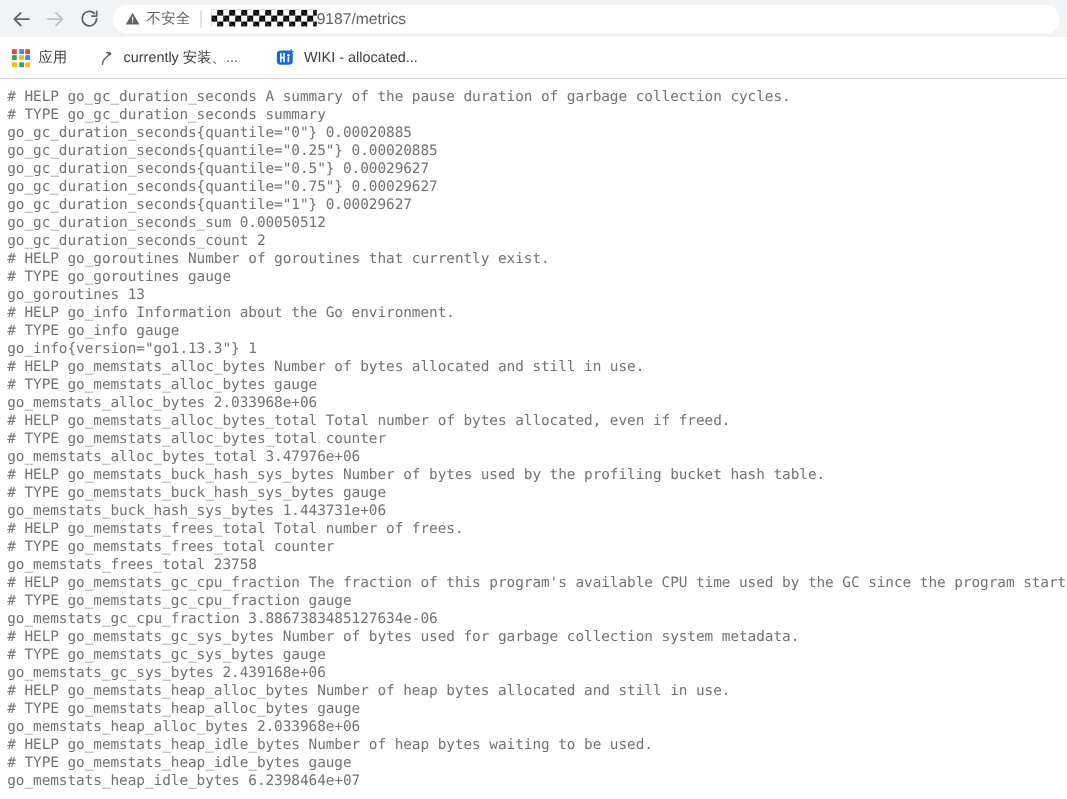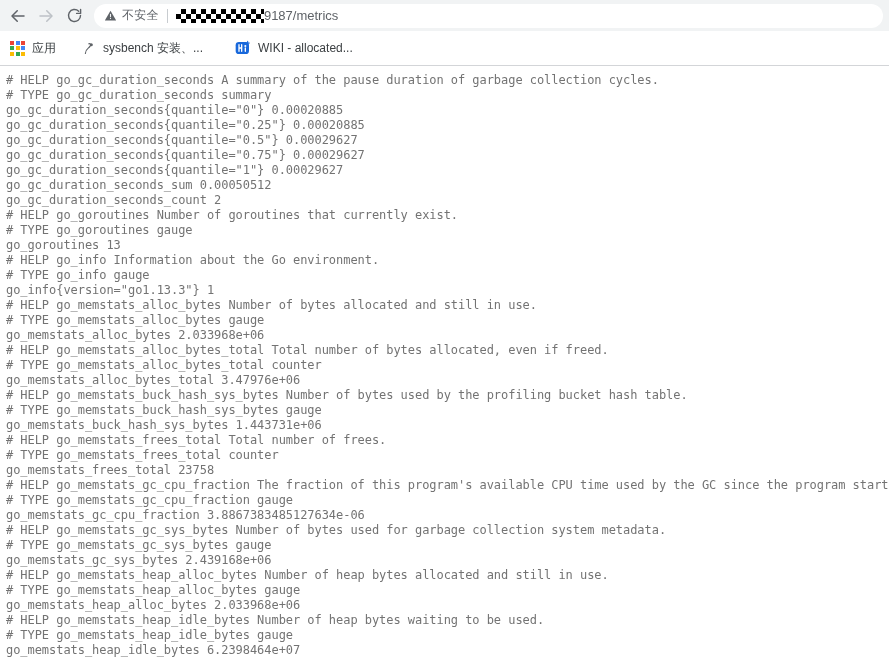--- a/index.html
+++ b/index.html
@@ -65,21 +65,21 @@
   }
   .omni-sep {
     width: 1px;
     height: 14px;
     background: #c8ccd0;
     margin: 0 8px;
     flex: 0 0 auto;
   }
   .url-wrap {
     display: flex;
-    align-items: flex-end;
+    align-items: flex-start;
     min-width: 0;
     overflow: hidden;
     flex: 1 1 auto;
   }
   .url-redacted {
     width: 88px;
     height: 14px;
     flex: 0 0 auto;
     background-image:
       linear-gradient(45deg, #000 25%, transparent 25%, transparent 75%, #000 75%),
@@ -223,21 +223,21 @@
   </div>
 
   <div class="bm-item" style="margin-left:6px">
     <span class="favicon">
       <svg width="15" height="15" viewBox="0 0 24 24" fill="none" stroke="#5f6368" stroke-width="1.8" stroke-linecap="round">
         <path d="M7 20 C7 13 12 12 14 9"></path>
         <path d="M14 9 C16.5 6 15 3.5 12.5 4.5"></path>
         <circle cx="16.5" cy="6" r="2.4" fill="#5f6368" stroke="none"></circle>
       </svg>
     </span>
-    <span class="bm-label">sysbench 安装、...</span>
+    <span class="bm-label">currently 安装、...</span>
   </div>
 
   <div class="bm-item" style="margin-left:14px">
     <span class="favicon">
       <svg width="16" height="16" viewBox="0 0 24 24">
         <rect x="1" y="3" width="20" height="18" rx="5" fill="#1868db"></rect>
         <path d="M6 7 v10 M6 12 h4 M10 7 v10" stroke="#ffffff" stroke-width="2" fill="none" stroke-linecap="round"></path>
         <circle cx="15.5" cy="9" r="1.6" fill="#ffffff"></circle>
         <path d="M15.5 12 v5" stroke="#ffffff" stroke-width="2" stroke-linecap="round"></path>
         <path d="M19 2 l0 5 M16.5 4.5 l5 0" stroke="#1868db" stroke-width="1.6" stroke-linecap="round"></path>

